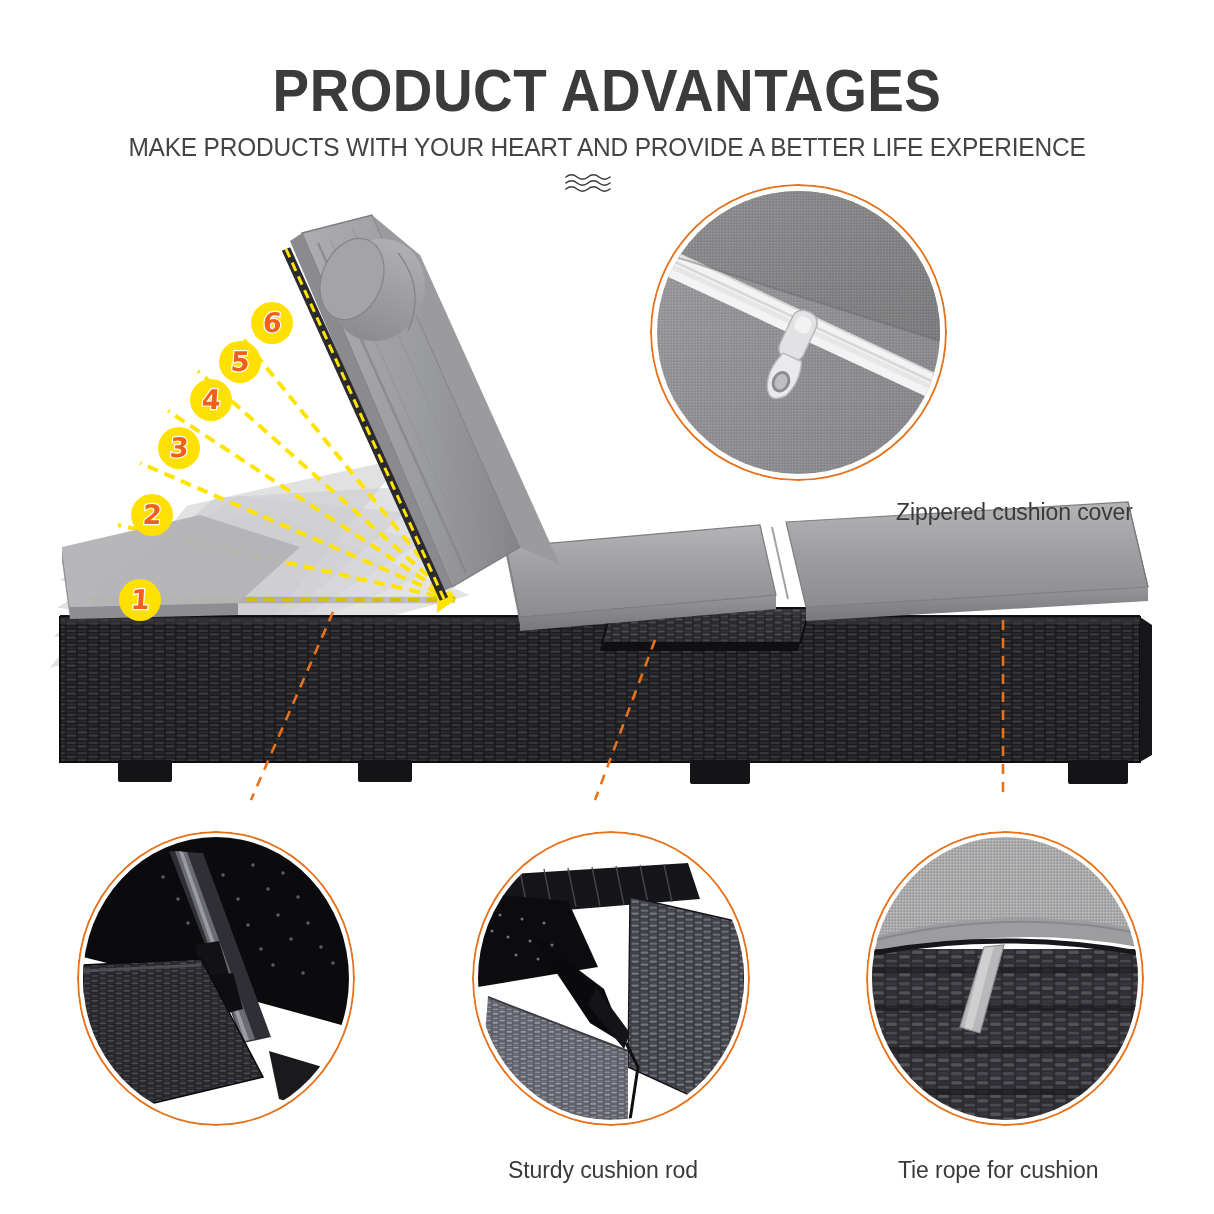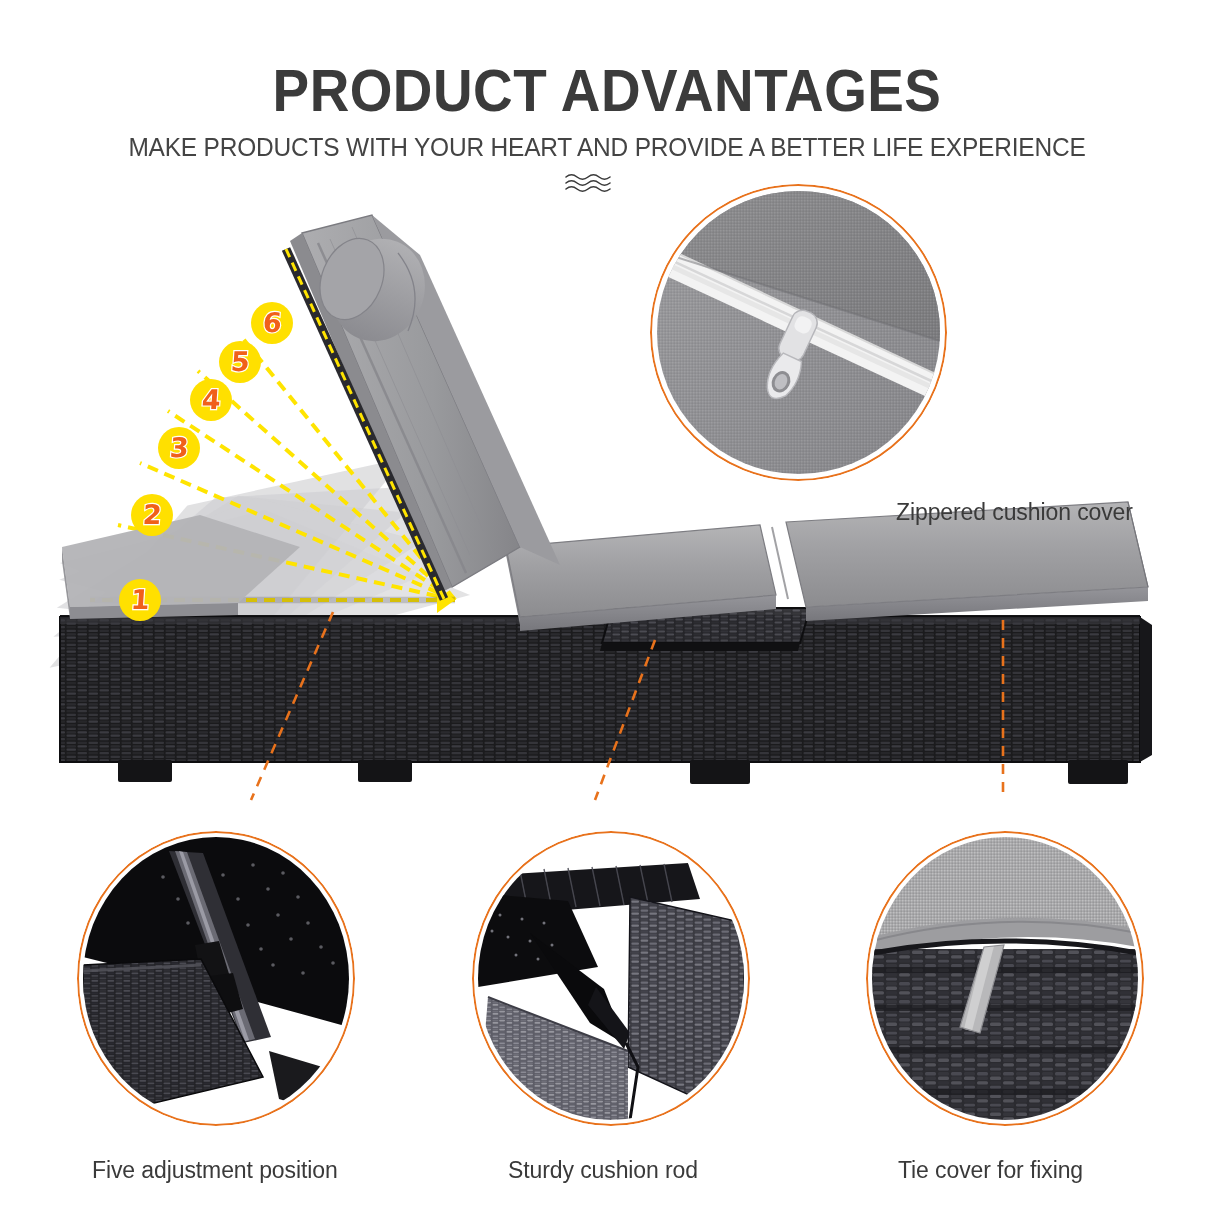--- a/index.html
+++ b/index.html
@@ -349,21 +349,20 @@
         <path d="M0 128 L118 122 L180 240 L0 283 Z" fill="url(#wk2)"></path>
         <path d="M0 128 L118 122 L180 240 L0 283 Z" fill="none" stroke="#0a0a0c" stroke-width="1.5"></path>
 
         <path d="M0 134 L118 128" stroke="#55555d" stroke-width="3" fill="none" opacity=".8"></path>
 
         <path d="M186 214 L266 238 L266 283 L196 262 Z" fill="#1a1a1d"></path>
       </svg>
     </div>
     <div class="ring"></div>
   </div>
-  <div class="cap" style="left:92px;top:1157px;">Five adjustment position</div>
 
   <div class="bubble" style="left:472px;top:831px;width:278px;height:295px;">
     <div class="inner" style="inset:6px;">
       <svg viewBox="0 0 266 283" width="266" height="283">
         <defs>
           <pattern id="wk3" width="18" height="12" patternUnits="userSpaceOnUse">
             <rect width="18" height="12" fill="#3a3a41"></rect>
             <rect x="0.6" y="0.6" width="7.6" height="2.2" rx="1" fill="#6b6b75"></rect>
             <rect x="9.4" y="0.6" width="7.6" height="2.2" rx="1" fill="#4a4a53"></rect>
             <rect x="0.6" y="3.6" width="7.6" height="2.2" rx="1" fill="#4a4a53"></rect>
@@ -466,21 +465,21 @@
 
         <g>
           <path d="M112 110 L132 108 L108 196 L88 190 Z" fill="#b8b8ba"></path>
           <path d="M112 110 L122 109 L100 194 L92 192 Z" fill="#cfcfd0"></path>
           <path d="M112 110 L132 108 L108 196 L88 190 Z" fill="none" stroke="#8e8e92" stroke-width="1.2"></path>
         </g>
       </svg>
     </div>
     <div class="ring"></div>
   </div>
-  <div class="cap" style="left:898px;top:1157px;">Tie cover for fixing</div>
+  <div class="cap" style="left:898px;top:1157px;">Tie rope for cushion</div>
 
   <div class="badge" style="left:119px;top:579px;">
     <span>1</span>
   </div>
   <div class="badge" style="left:131px;top:494px;">
     <span>2</span>
   </div>
   <div class="badge" style="left:158px;top:427px;">
     <span>3</span>
   </div>

